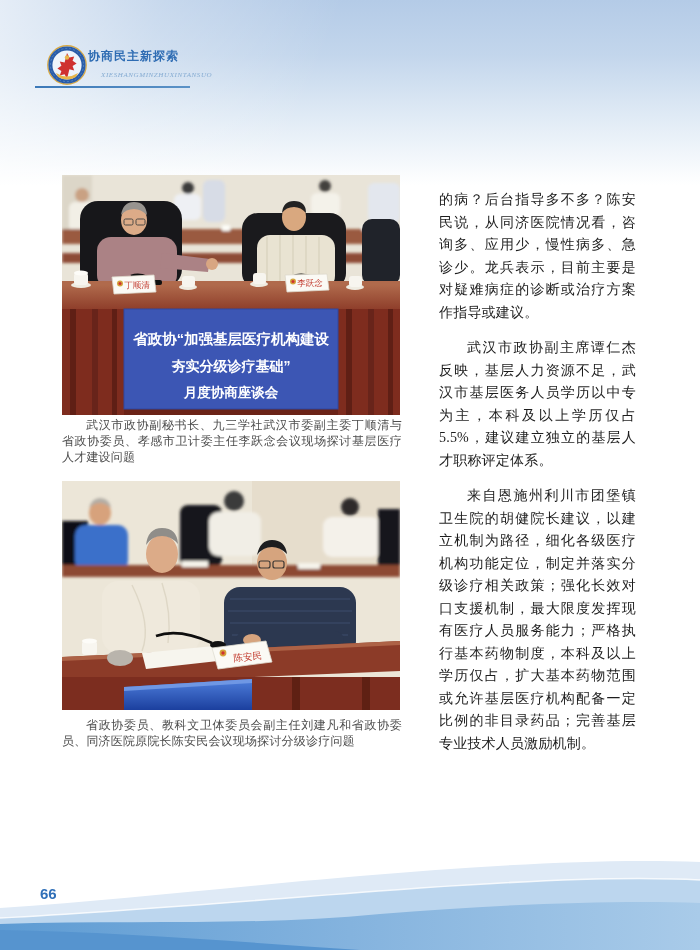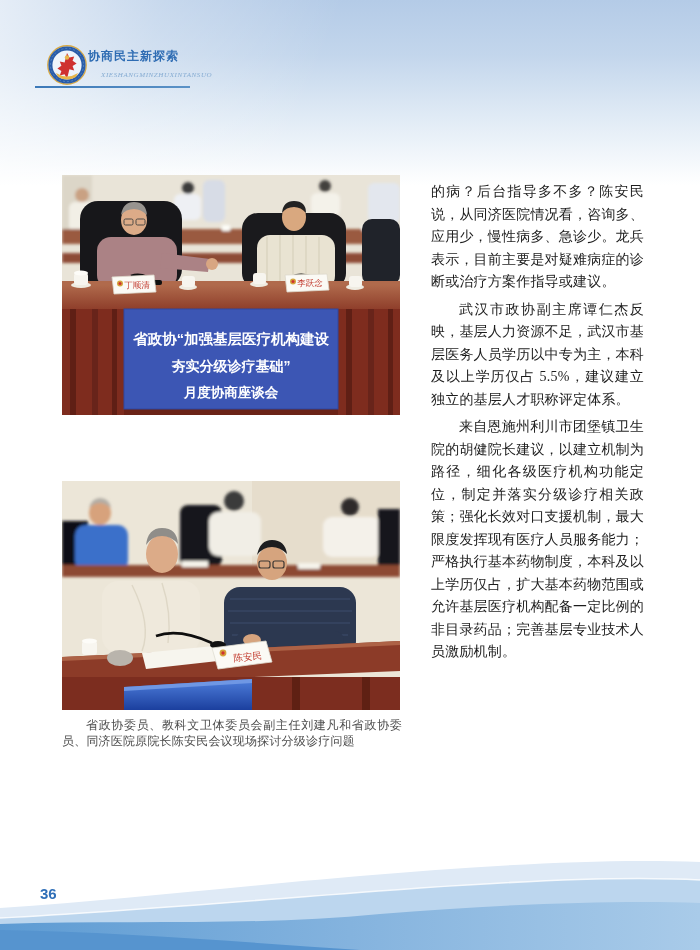--- a/index.html
+++ b/index.html
@@ -19,21 +19,21 @@
     background:linear-gradient(90deg,#3c79b8,#5b92c6);}
   .photo{position:absolute;left:62px;width:338px;display:block;}
   #photo1{top:175px;height:240px;}
   #photo2{top:481px;height:229px;}
   .caption{position:absolute;left:62px;width:340px;font-size:12px;line-height:16px;
     color:#4c4c4c;text-align:justify;text-indent:2em;letter-spacing:.2px;}
   #caption1{top:417px;}
   #caption2{top:717px;}
   #article{position:absolute;left:426px;top:176px;width:223px;font-size:14px;
     line-height:22.5px;color:#1d1d1d;text-align:justify;letter-spacing:.2px;}
-  #article p{margin:5px;text-indent:2em;}
+  #article p{margin:13px;text-indent:2em;}
   #article p.cont{text-indent:0;}
   #page-number{position:absolute;left:40px;top:885px;font-size:15px;font-weight:bold;
     color:#2f6fb8;font-family:"Liberation Sans",sans-serif;z-index:5;}
   #bottom-waves{position:absolute;left:0;bottom:0;width:700px;height:100px;}
 </style>
 </head>
 <body>
 
 <div id="page">
 
@@ -151,20 +151,21 @@
         <rect x="326" y="134" width="5" height="106" fill="#5f1f15"></rect>
       <rect x="62" y="234" width="214" height="6" fill="#6b2317"></rect>
     </g>
     <g>
       <rect x="62" y="134" width="214" height="100" fill="#3c56b4" stroke="#2e46a0" stroke-width="1"></rect>
       <text x="169" y="169" font-size="14.5" font-weight="bold" fill="#ffffff" text-anchor="middle" font-family="Liberation Sans, sans-serif">省政协“加强基层医疗机构建设</text>
       <text x="169" y="196" font-size="14" font-weight="bold" fill="#ffffff" text-anchor="middle" font-family="Liberation Sans, sans-serif">夯实分级诊疗基础”</text>
       <text x="169" y="222" font-size="13.5" font-weight="bold" fill="#ffffff" text-anchor="middle" font-family="Liberation Sans, sans-serif">月度协商座谈会</text>
     </g>
   </svg>
+  <div id="caption1" class="caption">武汉市政协副秘书长、九三学社武汉市委副主委丁顺清与省政协委员、孝感市卫计委主任李跃念会议现场探讨基层医疗人才建设问题</div>
 
   <svg id="photo2" class="photo" viewBox="0 0 338 229">
     <defs>
       <filter id="b2">
           <feGaussianBlur stdDeviation="1.6"></feGaussianBlur>
         </filter>
       <linearGradient id="screen2" x1="0" y1="0" x2="0" y2="1">
         <stop offset="0" stop-color="#4f7fdc"></stop>
           <stop offset="1" stop-color="#1b3f9e"></stop>
       </linearGradient>
@@ -230,21 +231,21 @@
     </g>
   </svg>
   <div id="caption2" class="caption">省政协委员、教科文卫体委员会副主任刘建凡和省政协委员、同济医院原院长陈安民会议现场探讨分级诊疗问题</div>
 
   <div id="article">
     <p class="cont">的病？后台指导多不多？陈安民说，从同济医院情况看，咨询多、应用少，慢性病多、急诊少。龙兵表示，目前主要是对疑难病症的诊断或治疗方案作指导或建议。</p>
     <p>武汉市政协副主席谭仁杰反映，基层人力资源不足，武汉市基层医务人员学历以中专为主，本科及以上学历仅占 5.5%，建议建立独立的基层人才职称评定体系。</p>
     <p>来自恩施州利川市团堡镇卫生院的胡健院长建议，以建立机制为路径，细化各级医疗机构功能定位，制定并落实分级诊疗相关政策；强化长效对口支援机制，最大限度发挥现有医疗人员服务能力；严格执行基本药物制度，本科及以上学历仅占，扩大基本药物范围或允许基层医疗机构配备一定比例的非目录药品；完善基层专业技术人员激励机制。</p>
   </div>
 
-  <div id="page-number">36</div>
+  <div id="page-number">66</div>
 
   <svg id="bottom-waves" viewBox="0 0 700 100" preserveAspectRatio="none">
     <defs>
       <linearGradient id="deepWave" x1="0" y1="0" x2="1" y2="0">
         <stop offset="0" stop-color="#5d9bd3"></stop>
           <stop offset="0.5" stop-color="#84b3de"></stop>
           <stop offset="1" stop-color="#a9cbe9"></stop>
       </linearGradient>
     </defs>
     <path d="M0,58 C120,50 220,38 360,26 C480,16 600,8 700,12 L700,100 L0,100 Z" fill="#dfeaf6"></path>

